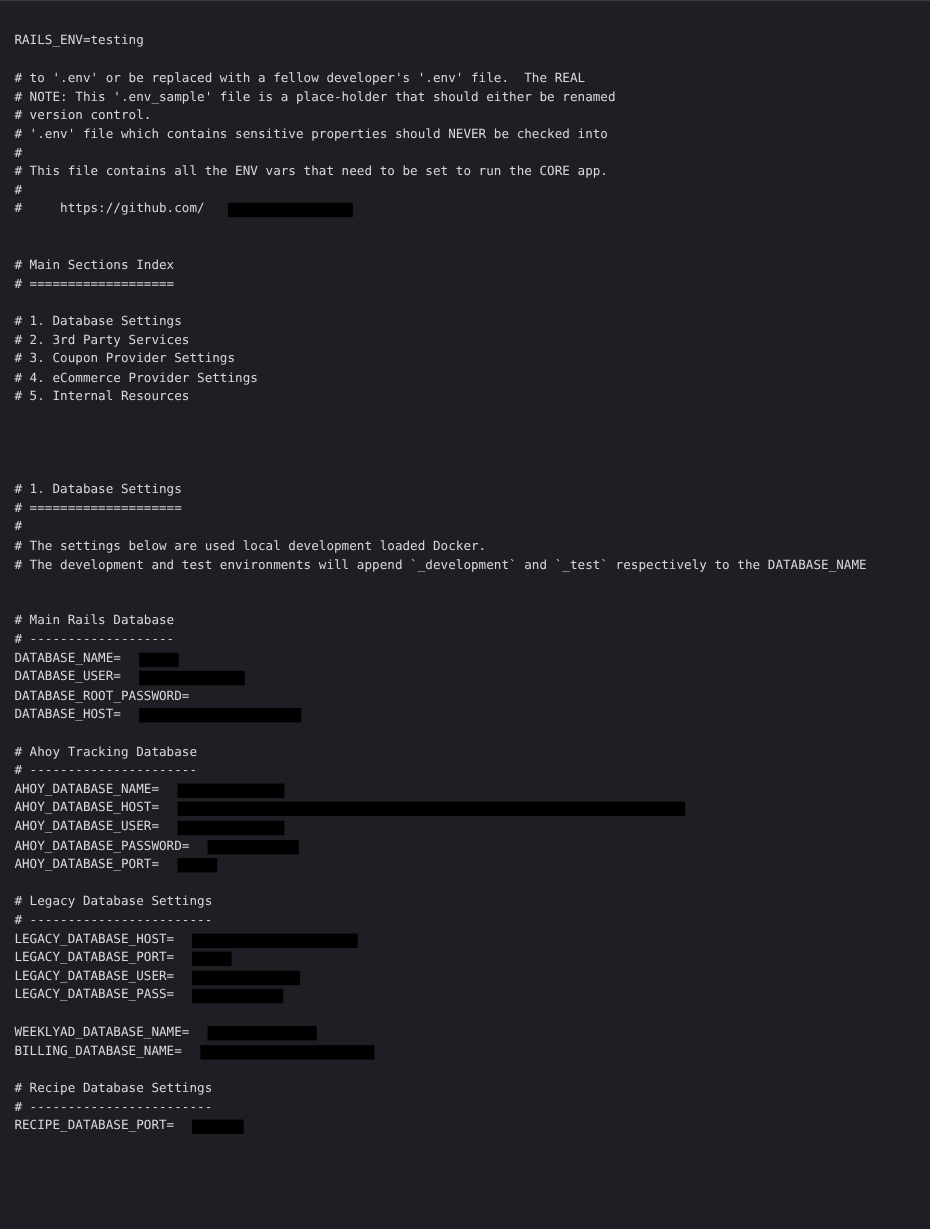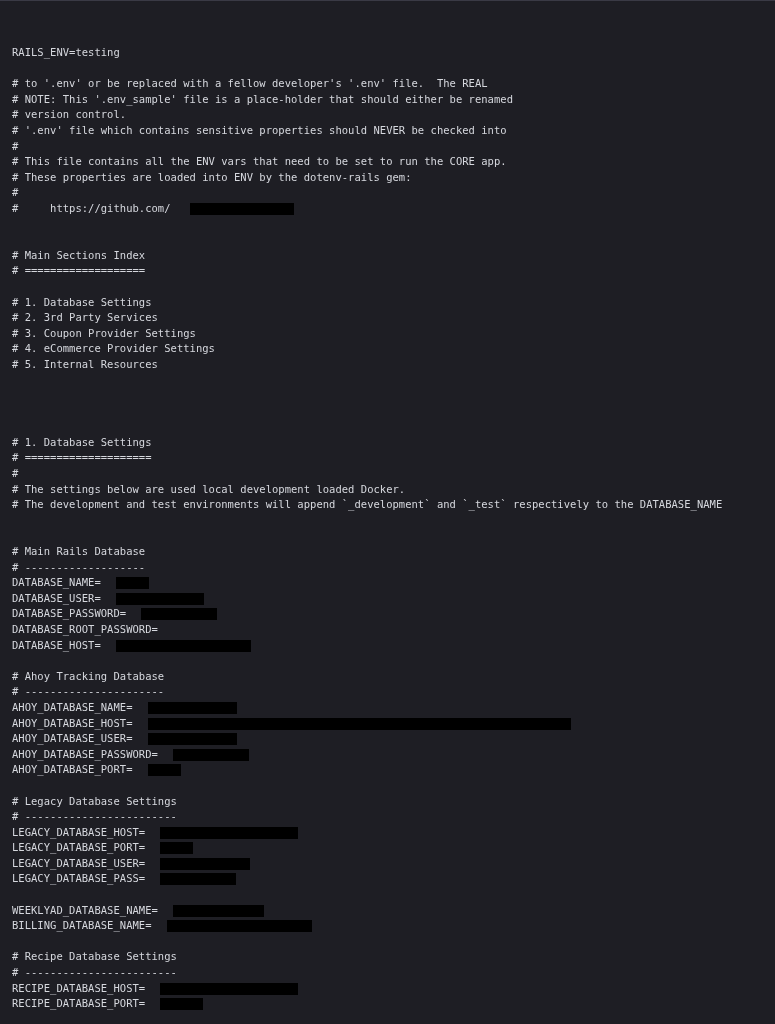--- a/index.html
+++ b/index.html
@@ -23,21 +23,20 @@
     border-top: 1px solid #3a3a45;
     overflow: hidden;
   }
   #code {
     position: absolute;
     top: 0;
     left: 0;
     width: 636px;
     padding: 26px 0 0 12px;
     box-sizing: border-box;
-    margin-top: 18px;
   }
   .line {
     position: relative;
     height: 15.6px;
     line-height: 15.6px;
     font-size: 10.5px;
     letter-spacing: 0.02px;
     color: #d6d8de;
     white-space: pre;
     font-family: "DejaVu Sans Mono", "Liberation Mono", monospace;
@@ -60,21 +59,20 @@
 <div id="viewport">
   <div id="code">
       <div class="line">RAILS_ENV=testing</div>
       <div class="line blank"> </div>
       <div class="line"># to '.env' or be replaced with a fellow developer's '.env' file.  The REAL</div>
       <div class="line"># NOTE: This '.env_sample' file is a place-holder that should either be renamed</div>
       <div class="line"># version control.</div>
       <div class="line"># '.env' file which contains sensitive properties should NEVER be checked into</div>
       <div class="line">#</div>
       <div class="line"># This file contains all the ENV vars that need to be set to run the CORE app.</div>
-      <div class="line"># These properties are loaded into ENV by the dotenv-rails gem:</div>
       <div class="line">#</div>
       <div class="line">#     https://github.com/<span class="redact" style="left: 178px; width: 104px;"></span></div>
       <div class="line blank"> </div>
       <div class="line blank"> </div>
       <div class="line"># Main Sections Index</div>
       <div class="line"># ===================</div>
       <div class="line blank"> </div>
       <div class="line"># 1. Database Settings</div>
       <div class="line"># 2. 3rd Party Services</div>
       <div class="line"># 3. Coupon Provider Settings</div>
@@ -88,21 +86,20 @@
       <div class="line"># ====================</div>
       <div class="line">#</div>
       <div class="line"># The settings below are used local development loaded Docker.</div>
       <div class="line"># The development and test environments will append `_development` and `_test` respectively to the DATABASE_NAME</div>
       <div class="line blank"> </div>
       <div class="line blank"> </div>
       <div class="line"># Main Rails Database</div>
       <div class="line"># -------------------</div>
       <div class="line">DATABASE_NAME=<span class="redact" style="left: 104px; width: 33px;"></span></div>
       <div class="line">DATABASE_USER=<span class="redact" style="left: 104px; width: 88px;"></span></div>
-      <div class="line">DATABASE_PASSWORD=<span class="redact" style="left: 129px; width: 76px;"></span></div>
       <div class="line">DATABASE_ROOT_PASSWORD=</div>
       <div class="line">DATABASE_HOST=<span class="redact" style="left: 104px; width: 135px;"></span></div>
       <div class="line blank"> </div>
       <div class="line"># Ahoy Tracking Database</div>
       <div class="line"># ----------------------</div>
       <div class="line">AHOY_DATABASE_NAME=<span class="redact" style="left: 136px; width: 89px;"></span></div>
       <div class="line">AHOY_DATABASE_HOST=<span class="redact" style="left: 136px; width: 423px;"></span></div>
       <div class="line">AHOY_DATABASE_USER=<span class="redact" style="left: 136px; width: 89px;"></span></div>
       <div class="line">AHOY_DATABASE_PASSWORD=<span class="redact" style="left: 161px; width: 76px;"></span></div>
       <div class="line">AHOY_DATABASE_PORT=<span class="redact" style="left: 136px; width: 33px;"></span></div>
@@ -112,16 +109,15 @@
       <div class="line">LEGACY_DATABASE_HOST=<span class="redact" style="left: 148px; width: 138px;"></span></div>
       <div class="line">LEGACY_DATABASE_PORT=<span class="redact" style="left: 148px; width: 33px;"></span></div>
       <div class="line">LEGACY_DATABASE_USER=<span class="redact" style="left: 148px; width: 90px;"></span></div>
       <div class="line">LEGACY_DATABASE_PASS=<span class="redact" style="left: 148px; width: 76px;"></span></div>
       <div class="line blank"> </div>
       <div class="line">WEEKLYAD_DATABASE_NAME=<span class="redact" style="left: 161px; width: 91px;"></span></div>
       <div class="line">BILLING_DATABASE_NAME=<span class="redact" style="left: 155px; width: 145px;"></span></div>
       <div class="line blank"> </div>
       <div class="line"># Recipe Database Settings</div>
       <div class="line"># ------------------------</div>
-      <div class="line">RECIPE_DATABASE_HOST=<span class="redact" style="left: 148px; width: 138px;"></span></div>
       <div class="line">RECIPE_DATABASE_PORT=<span class="redact" style="left: 148px; width: 43px;"></span></div>
     </div>
 </div>
 
 </body></html>

